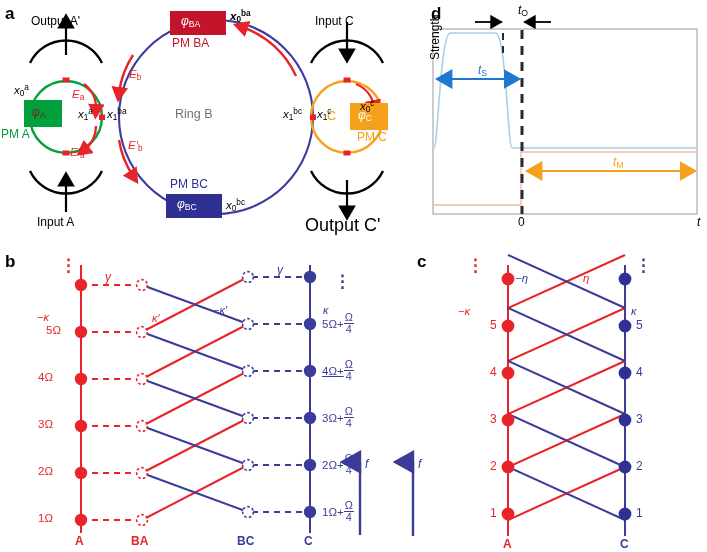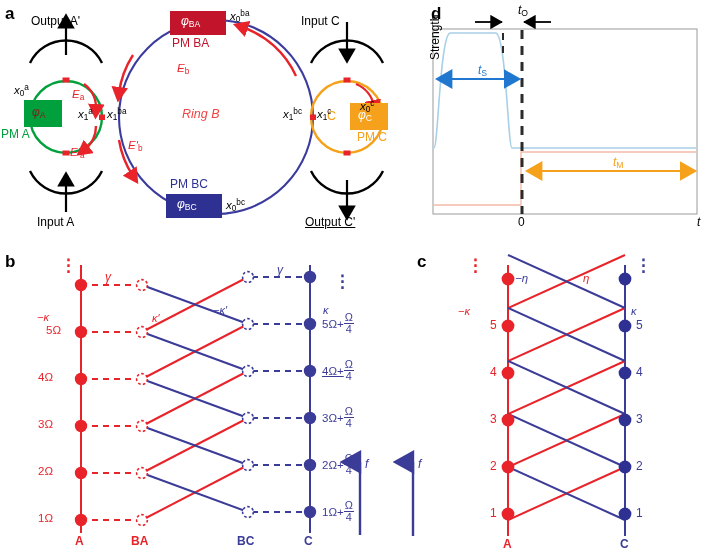--- a/index.html
+++ b/index.html
@@ -65,49 +65,49 @@
   <path d="M356,84 A30,30 0 0 1 374,106" fill="none" stroke="#E8232A" stroke-width="2.4" marker-end="url(#redarrow)"></path>
 
   <rect x="24" y="100" width="38" height="27" fill="#00A03C"></rect>
   <rect x="350" y="103" width="38" height="27" fill="#F5A11B"></rect>
   <rect x="170" y="11" width="56" height="24" fill="#C2142B"></rect>
   <rect x="166" y="194" width="56" height="24" fill="#2E3192"></rect>
 </svg>
 
 <div class="lbl" style="left:31px;top:15px;font-size:12px;">Output A'</div>
 <div class="lbl" style="left:37px;top:216px;font-size:12px;text-align:center;">Input A</div>
-<div class="lbl" style="left:301px;top:15px;font-size:12px;">Input C</div>
-<div class="lbl" style="left:305px;top:216px;font-size:12px;text-decoration:underline;">Output C'</div>
-
-<div class="lbl" style="left:182px;top:108px;font-size:12.5px;color:#ef4444;font-style:italic;">Ring B</div>
+<div class="lbl" style="left:315px;top:15px;font-size:12px;">Input C</div>
+<div class="lbl" style="left:305px;top:216px;font-size:18px;">Output C'</div>
+
+<div class="lbl" style="left:175px;top:108px;font-size:12.5px;color:#737373;">Ring B</div>
 <div class="lbl" style="left:44px;top:110px;font-size:12.5px;color:#00A03C;">A</div>
 <div class="lbl" style="left:327px;top:110px;font-size:12.5px;color:#F5A11B;">C</div>
 
 <div class="lbl" style="left:1px;top:128px;font-size:12px;color:#00A03C;">PM A</div>
 <div class="lbl" style="left:357px;top:131px;font-size:12px;color:#F5A11B;">PM C</div>
 <div class="lbl" style="left:172px;top:37px;font-size:12px;color:#C2142B;">PM BA</div>
 <div class="lbl" style="left:170px;top:178px;font-size:12px;color:#2E3192;">PM BC</div>
 
 <div class="lbl it" style="left:32px;top:106px;color:#7f1d1d;font-size:12px;"><span>φ</span><span class="sub">A</span></div>
 <div class="lbl it" style="left:358px;top:109px;color:#fff;font-size:12px;"><span>φ</span><span class="sub">C</span></div>
 <div class="lbl it" style="left:181px;top:15px;color:#fff;font-size:12px;"><span>φ</span><span class="sub">BA</span></div>
 <div class="lbl it" style="left:177px;top:198px;color:#fff;font-size:12px;"><span>φ</span><span class="sub">BC</span></div>
 
 <div class="lbl it" style="left:14px;top:84px;"><span>x</span><span class="sub">0</span><span class="sup">a</span></div>
 <div class="lbl it" style="left:78px;top:108px;"><span>x</span><span class="sub">1</span><span class="sup">a</span></div>
 <div class="lbl it" style="left:360px;top:100px;"><span>x</span><span class="sub">0</span><span class="sup">c</span></div>
 <div class="lbl it" style="left:317px;top:108px;"><span>x</span><span class="sub">1</span><span class="sup">c</span></div>
-<div class="lbl it" style="left:230px;top:10px;"><span>x</span><span class="sub">0</span><span class="sup">ba</span></div>
+<div class="lbl it" style="left:230px;top:10px;font-weight:bold;"><span>x</span><span class="sub">0</span><span class="sup">ba</span></div>
 <div class="lbl it" style="left:107px;top:108px;"><span>x</span><span class="sub">1</span><span class="sup">ba</span></div>
 <div class="lbl it" style="left:226px;top:199px;"><span>x</span><span class="sub">0</span><span class="sup">bc</span></div>
 <div class="lbl it" style="left:283px;top:108px;"><span>x</span><span class="sub">1</span><span class="sup">bc</span></div>
 
 <div class="lbl it" style="left:72px;top:88px;color:#E8232A;"><span>E</span><span class="sub">a</span></div>
 <div class="lbl it" style="left:70px;top:120px;color:#E8232A;margin-top:26px;"><span>E'</span><span class="sub">a</span></div>
-<div class="lbl it" style="left:129px;top:62px;color:#E8232A;padding-left:48px;"><span>E</span><span class="sub">b</span></div>
+<div class="lbl it" style="left:129px;top:68px;color:#E8232A;"><span>E</span><span class="sub">b</span></div>
 <div class="lbl it" style="left:128px;top:139px;color:#E8232A;"><span>E'</span><span class="sub">b</span></div>
 
 <div class="panel-letter" style="left:431px;top:4px;">d</div>
 
 <svg width="290" height="240" style="left:420px;">
   <defs>
     <marker id="blkarrow2" markerWidth="8" markerHeight="8" refX="6.5" refY="4" orient="auto">
       <path d="M0,0 L7,4 L0,8 z" fill="#000"></path>
     </marker>
     <marker id="blkarrow2s" markerWidth="8" markerHeight="8" refX="0.5" refY="4" orient="auto">

